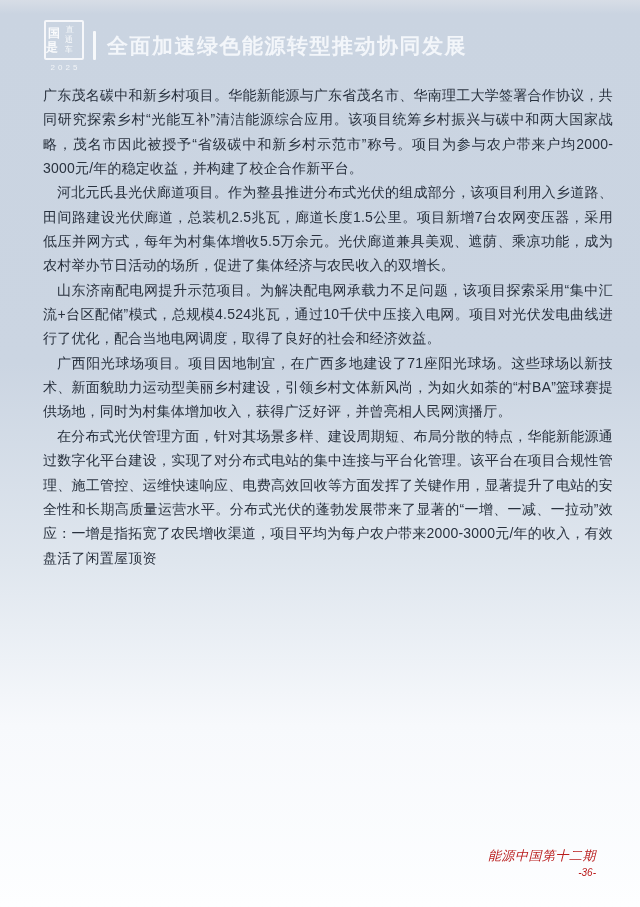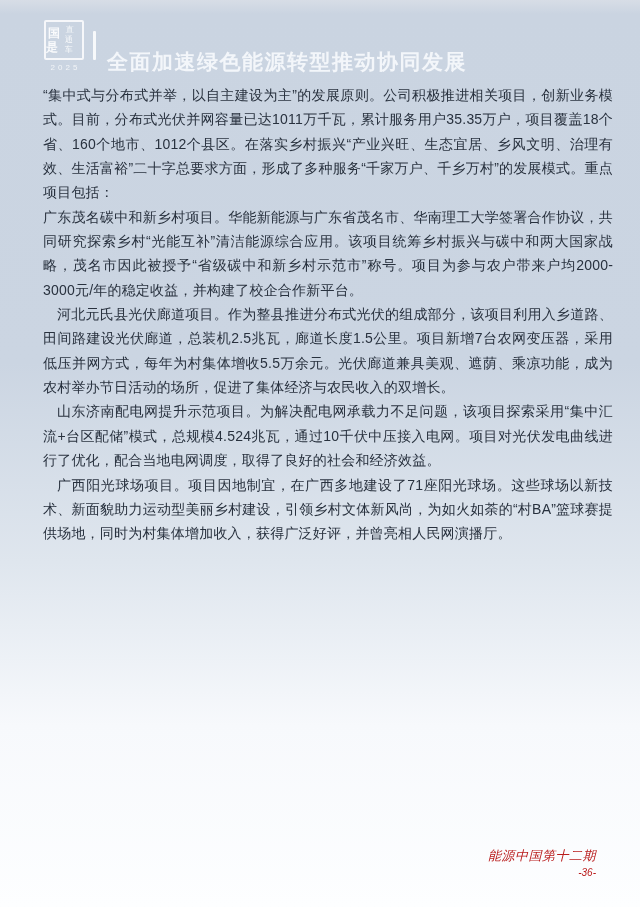--- a/index.html
+++ b/index.html
@@ -22,21 +22,20 @@
     font-size:8px;letter-spacing:3px;text-indent:3px;color:rgba(255,255,255,0.75);
   }
   .title-divider{
     position:absolute;left:93px;top:31px;width:3px;height:29px;
     background:rgba(255,255,255,0.85);border-radius:1px;
   }
   .page-title{
     position:absolute;left:107px;top:32px;
     font-size:21px;font-weight:bold;letter-spacing:1.5px;color:#f3f6fa;
     white-space:nowrap;
-    margin-top:16px;
   }
   .article{
     position:absolute;left:43px;top:83px;width:570px;
     color:#28313e;font-size:14px;line-height:24.35px;letter-spacing:0.2px;
   }
   .para{margin:0;text-align:justify;}
   .para.indent{text-indent:1em;}
   .footer{
     position:absolute;right:44px;top:848px;text-align:right;color:#b91c1c;
   }
@@ -50,23 +49,23 @@
   <div class="logo-box">
     <div class="logo-line1">国是</div>
     <div class="logo-line2">直通车</div>
   </div>
   <div class="logo-year">2025</div>
   <div class="title-divider"></div>
   <div class="page-title">全面加速绿色能源转型推动协同发展</div>
 </div>
 
 <div class="article">
-    <p class="para">“集中式与分布式并举，以自主建设为主”的发展原则。公司积极推进相关项目，创新业务模式。目前，分布式光伏并网容量已达1011万千瓦，累计服务用户35.35万户，项目覆盖18个省、160个地市、1012个县区。在落实乡村振兴“产业兴旺、生态宜居、乡风文明、治理有效、生活富裕”二十字总要求方面，形成了多种服务“千家万户、千乡万村”的发展模式。重点项目包括：</p>
     <p class="para">广东茂名碳中和新乡村项目。华能新能源与广东省茂名市、华南理工大学签署合作协议，共同研究探索乡村“光能互补”清洁能源综合应用。该项目统筹乡村振兴与碳中和两大国家战略，茂名市因此被授予“省级碳中和新乡村示范市”称号。项目为参与农户带来户均2000-3000元/年的稳定收益，并构建了校企合作新平台。</p>
     <p class="para indent">河北元氏县光伏廊道项目。作为整县推进分布式光伏的组成部分，该项目利用入乡道路、田间路建设光伏廊道，总装机2.5兆瓦，廊道长度1.5公里。项目新增7台农网变压器，采用低压并网方式，每年为村集体增收5.5万余元。光伏廊道兼具美观、遮荫、乘凉功能，成为农村举办节日活动的场所，促进了集体经济与农民收入的双增长。</p>
     <p class="para indent">山东济南配电网提升示范项目。为解决配电网承载力不足问题，该项目探索采用“集中汇流+台区配储”模式，总规模4.524兆瓦，通过10千伏中压接入电网。项目对光伏发电曲线进行了优化，配合当地电网调度，取得了良好的社会和经济效益。</p>
     <p class="para indent">广西阳光球场项目。项目因地制宜，在广西多地建设了71座阳光球场。这些球场以新技术、新面貌助力运动型美丽乡村建设，引领乡村文体新风尚，为如火如荼的“村BA”篮球赛提供场地，同时为村集体增加收入，获得广泛好评，并曾亮相人民网演播厅。</p>
+    <p class="para indent">在分布式光伏管理方面，针对其场景多样、建设周期短、布局分散的特点，华能新能源通过数字化平台建设，实现了对分布式电站的集中连接与平台化管理。该平台在项目合规性管理、施工管控、运维快速响应、电费高效回收等方面发挥了关键作用，显著提升了电站的安全性和长期高质量运营水平。分布式光伏的蓬勃发展带来了显著的“一增、一减、一拉动”效应：一增是指拓宽了农民增收渠道，项目平均为每户农户带来2000-3000元/年的收入，有效盘活了闲置屋顶资</p>
   </div>
 
 <div class="footer">
   <div class="journal-title">能源中国第十二期</div>
   <div class="page-number">-36-</div>
 </div>
 
 </body></html>

